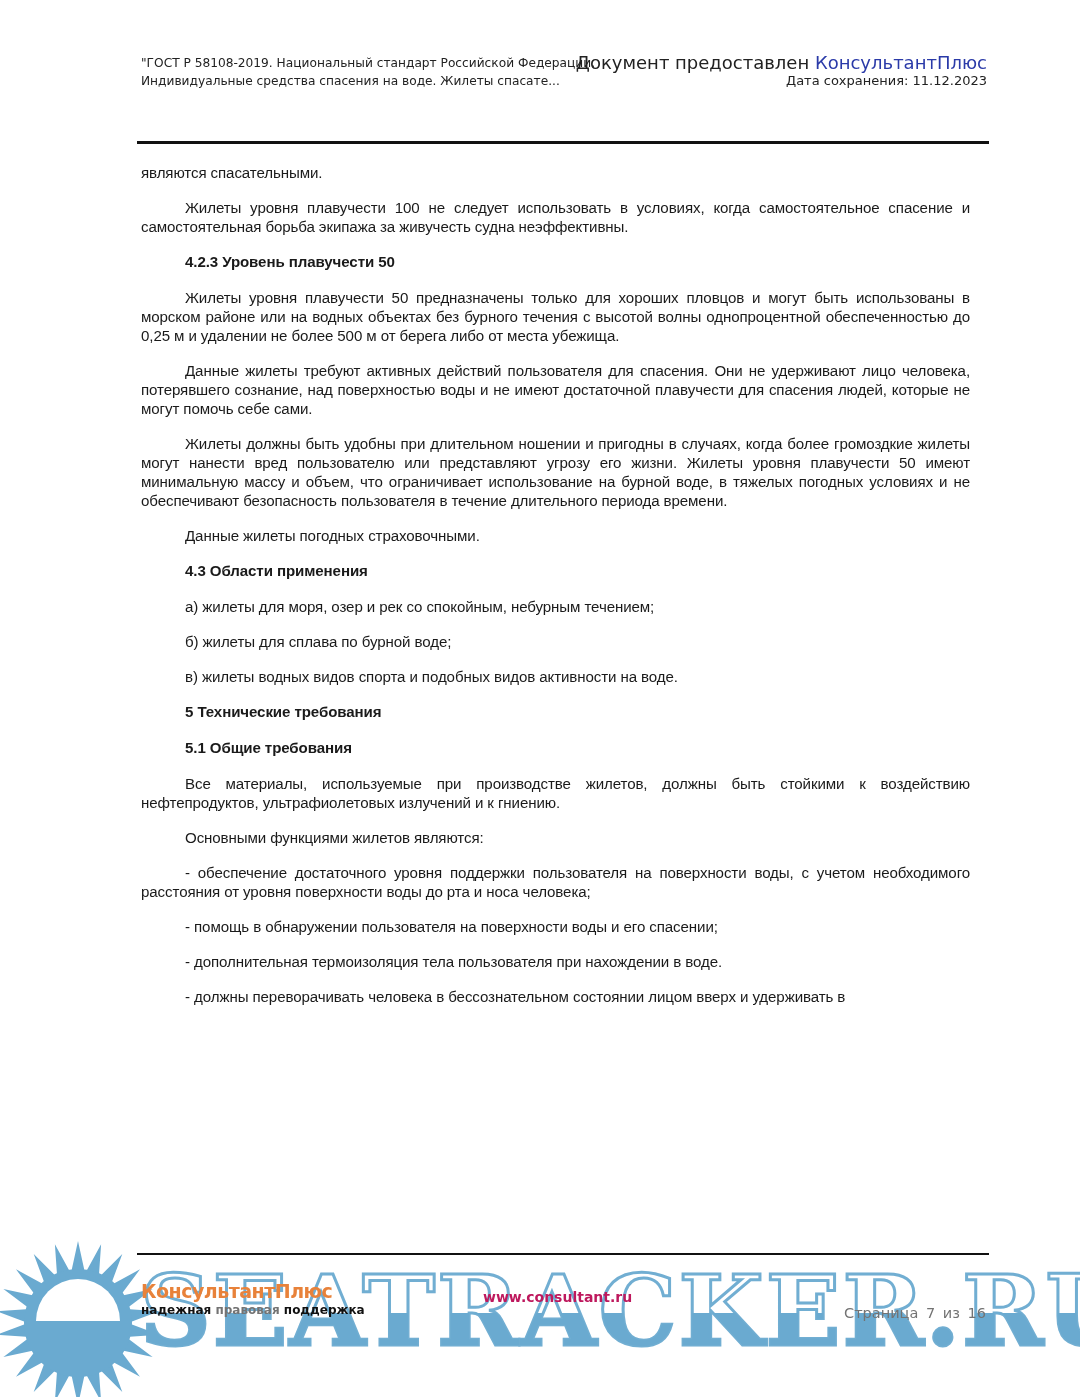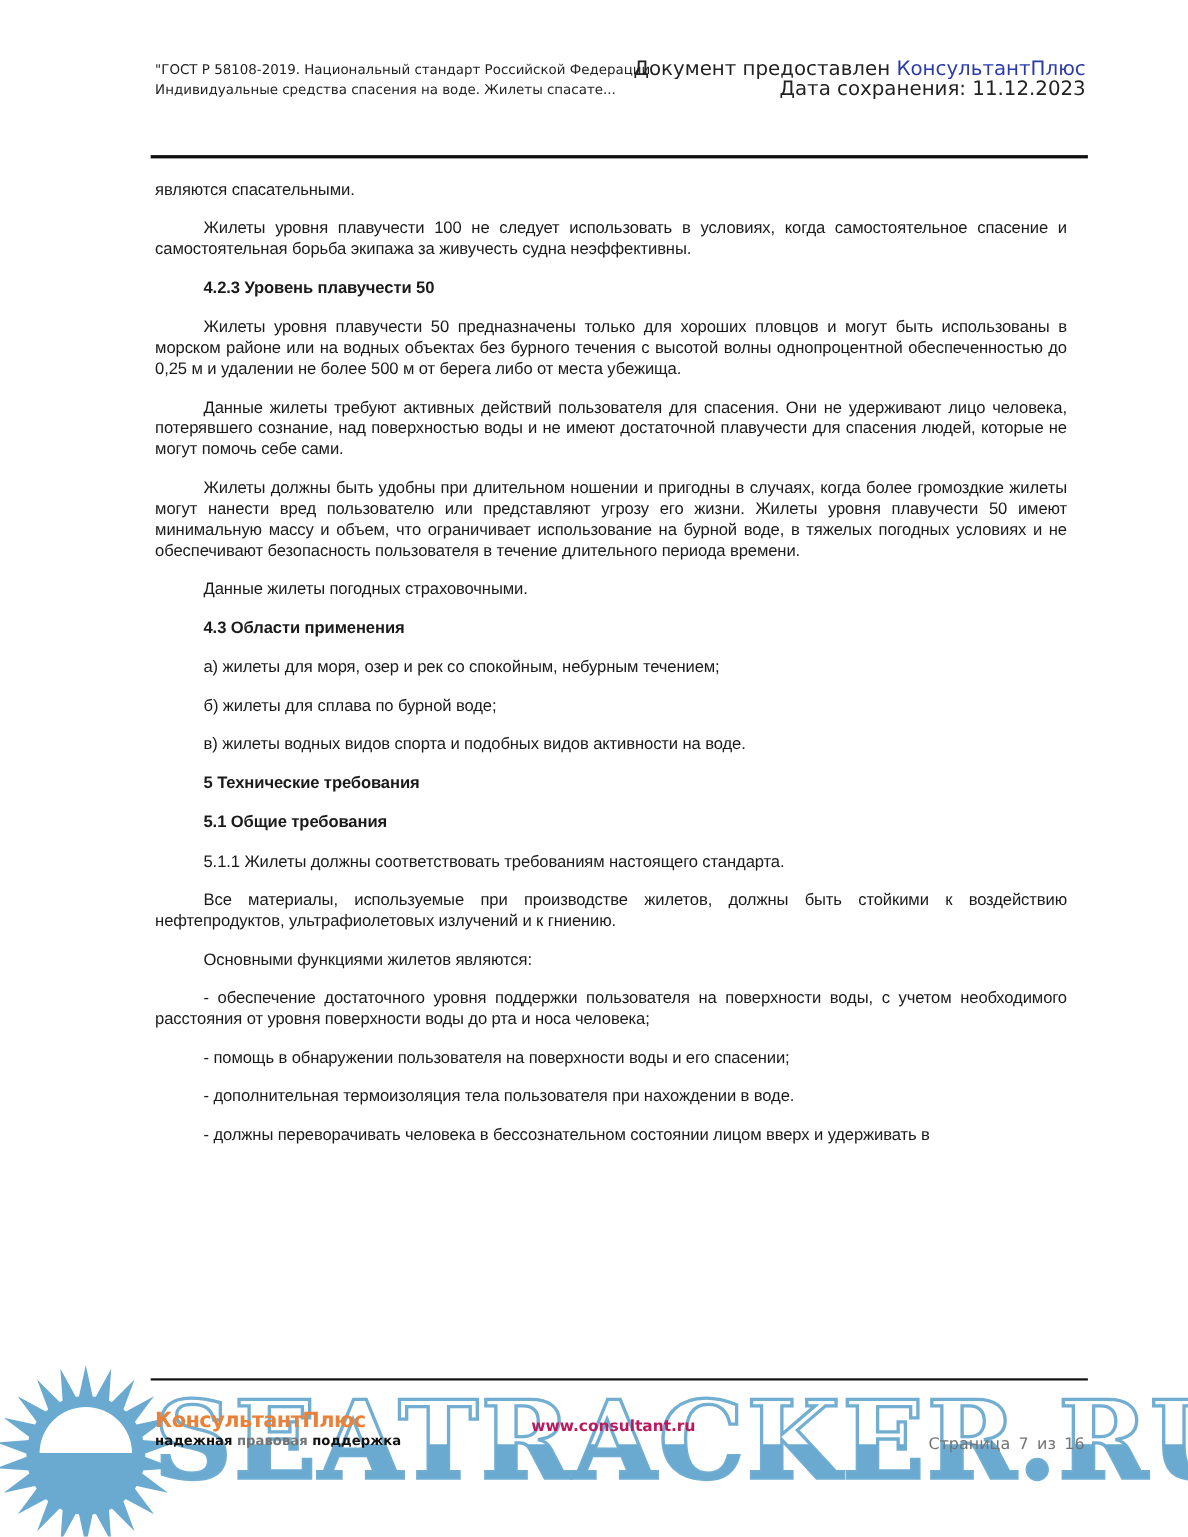--- a/index.html
+++ b/index.html
@@ -1,20 +1,20 @@
 <!DOCTYPE html>
 <html><head>
 <meta charset="utf-8">
 <style>
   html, body { margin: 0; padding: 0; background: #ffffff; }
   body { width: 1080px; height: 1397px; position: relative; overflow: hidden; font-family: "Liberation Sans", sans-serif; color: #1a1a1a; }
   .hdr-left { position: absolute; left: 141px; top: 54px; font-family: "DejaVu Sans", sans-serif; font-size: 12.2px; line-height: 18px; color: #222; }
   .hdr-right { position: absolute; right: 93px; top: 54px; text-align: right; font-family: "DejaVu Sans", sans-serif; line-height: 18px; color: #222; }
   .hdr-right .l1 { font-size: 18px; }
-  .hdr-right .l2 { font-size: 18px; }
+  .hdr-right .l2 { font-size: 13px; }
   .brand { color: #2a3aa8; }
   .rule-top { position: absolute; left: 137px; top: 141px; width: 852px; height: 3px; background: #111; }
   .rule-bottom { position: absolute; left: 137px; top: 1253px; width: 852px; height: 2px; background: #111; }
   .content { position: absolute; left: 141px; top: 163px; width: 845px; font-size: 15.1px; line-height: 19px; letter-spacing: -0.1px; }
   .p { margin: 0 16px 16px 0; text-align: justify; }
   .ind { text-indent: 44px; }
   .h { font-weight: bold; text-indent: 44px; margin: 0 0 17px 0; }
   .footer-logo { position: absolute; left: 141px; top: 1280px; font-family: "DejaVu Sans", sans-serif; }
   .footer-logo .name { font-size: 19px; font-weight: bold; color: #e8823a; letter-spacing: -0.5px; }
   .footer-logo .tag { font-size: 12px; font-weight: bold; color: #111; margin-top: 1px; }
@@ -47,21 +47,20 @@
     <p class="p ind">Жилеты уровня плавучести 50 предназначены только для хороших пловцов и могут быть использованы в морском районе или на водных объектах без бурного течения с высотой волны однопроцентной обеспеченностью до 0,25 м и удалении не более 500 м от берега либо от места убежища.</p>
     <p class="p ind">Данные жилеты требуют активных действий пользователя для спасения. Они не удерживают лицо человека, потерявшего сознание, над поверхностью воды и не имеют достаточной плавучести для спасения людей, которые не могут помочь себе сами.</p>
     <p class="p ind">Жилеты должны быть удобны при длительном ношении и пригодны в случаях, когда более громоздкие жилеты могут нанести вред пользователю или представляют угрозу его жизни. Жилеты уровня плавучести 50 имеют минимальную массу и объем, что ограничивает использование на бурной воде, в тяжелых погодных условиях и не обеспечивают безопасность пользователя в течение длительного периода времени.</p>
     <p class="p ind">Данные жилеты погодных страховочными.</p>
     <p class="h">4.3 Области применения</p>
     <p class="p ind">а) жилеты для моря, озер и рек со спокойным, небурным течением;</p>
     <p class="p ind">б) жилеты для сплава по бурной воде;</p>
     <p class="p ind">в) жилеты водных видов спорта и подобных видов активности на воде.</p>
     <p class="h">5 Технические требования</p>
     <p class="h">5.1 Общие требования</p>
-    <p class="p ind">5.1.1 Жилеты должны соответствовать требованиям настоящего стандарта.</p>
     <p class="p ind">Все материалы, используемые при производстве жилетов, должны быть стойкими к воздействию нефтепродуктов, ультрафиолетовых излучений и к гниению.</p>
     <p class="p ind">Основными функциями жилетов являются:</p>
     <p class="p ind">- обеспечение достаточного уровня поддержки пользователя на поверхности воды, с учетом необходимого расстояния от уровня поверхности воды до рта и носа человека;</p>
     <p class="p ind">- помощь в обнаружении пользователя на поверхности воды и его спасении;</p>
     <p class="p ind">- дополнительная термоизоляция тела пользователя при нахождении в воде.</p>
     <p class="p ind">- должны переворачивать человека в бессознательном состоянии лицом вверх и удерживать в</p>
   </div>
 
 <div class="rule-bottom"></div>
 

